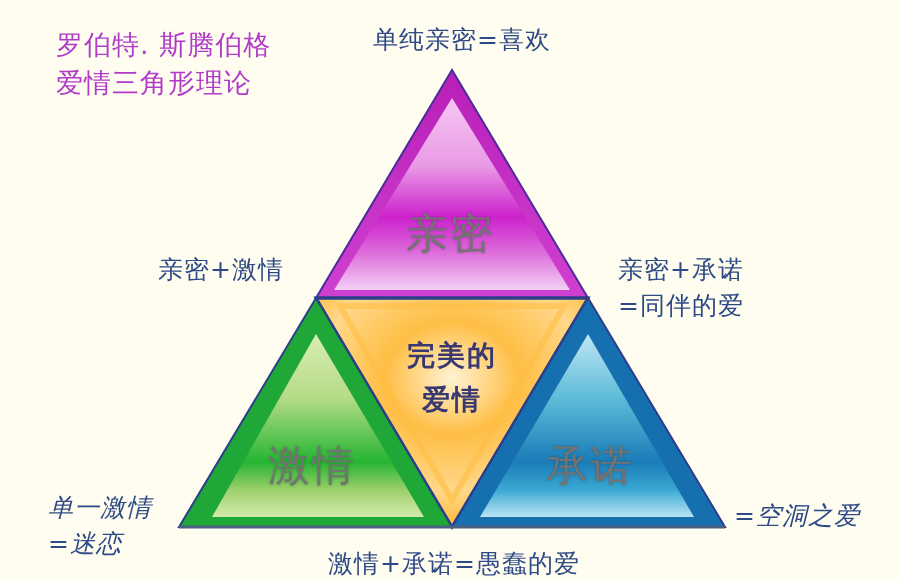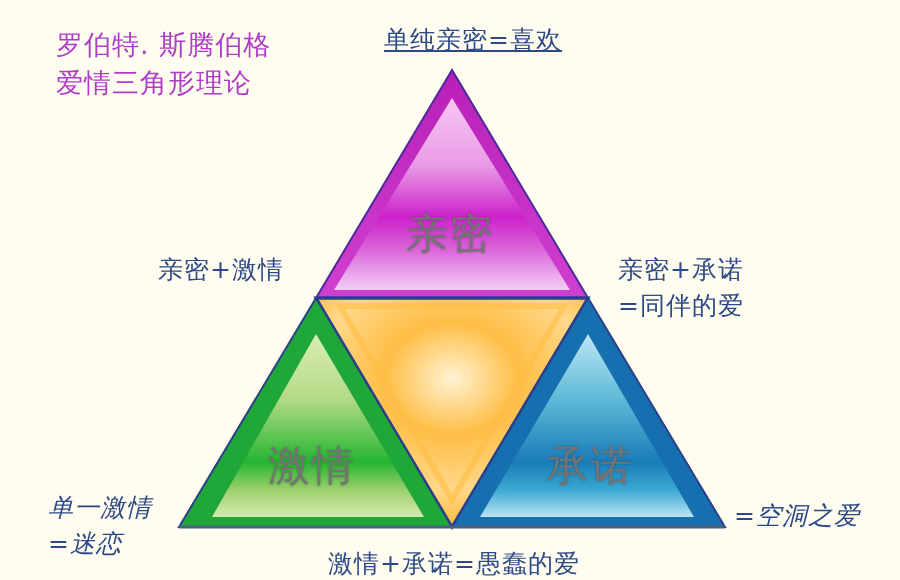--- a/index.html
+++ b/index.html
@@ -115,21 +115,21 @@
     <line x1="316" y1="298" x2="588" y2="298" stroke="#2b3f8a" stroke-width="3"></line>
 
     <line x1="179" y1="527" x2="725" y2="527" stroke="#4b6080" stroke-width="3"></line>
   </svg>
 
   <div class="title">
     <div>罗伯特. 斯腾伯格</div>
     <div>爱情三角形理论</div>
   </div>
 
-  <div class="lbl" style="left:384px; top:22px;text-decoration:underline;">单纯亲密=喜欢</div>
+  <div class="lbl" style="left:373px; top:22px;">单纯亲密=喜欢</div>
 
   <div class="lbl" style="left:158px; top:252px;">
     <div>亲密+激情</div>
   </div>
 
   <div class="lbl" style="left:618px; top:252px;">
     <div>亲密+承诺</div>
     <div>=同伴的爱</div>
   </div>
 
@@ -141,14 +141,18 @@
   <div class="lbl" style="left:328px; top:546px;">激情+承诺=愚蠢的爱</div>
 
   <div class="lbl center-lbl" style="left:734px; top:498px; width:140px;">
     <div>=空洞之爱</div>
   </div>
 
   <div class="tri-text" style="left:406px; top:206px;">亲密</div>
   <div class="tri-text" style="left:268px; top:438px;">激情</div>
   <div class="tri-text" style="left:546px; top:438px;">承诺</div>
 
+  <div class="perfect">
+    <div>完美的</div>
+    <div>爱情</div>
+  </div>
 
 </div>
 
 </body></html>

